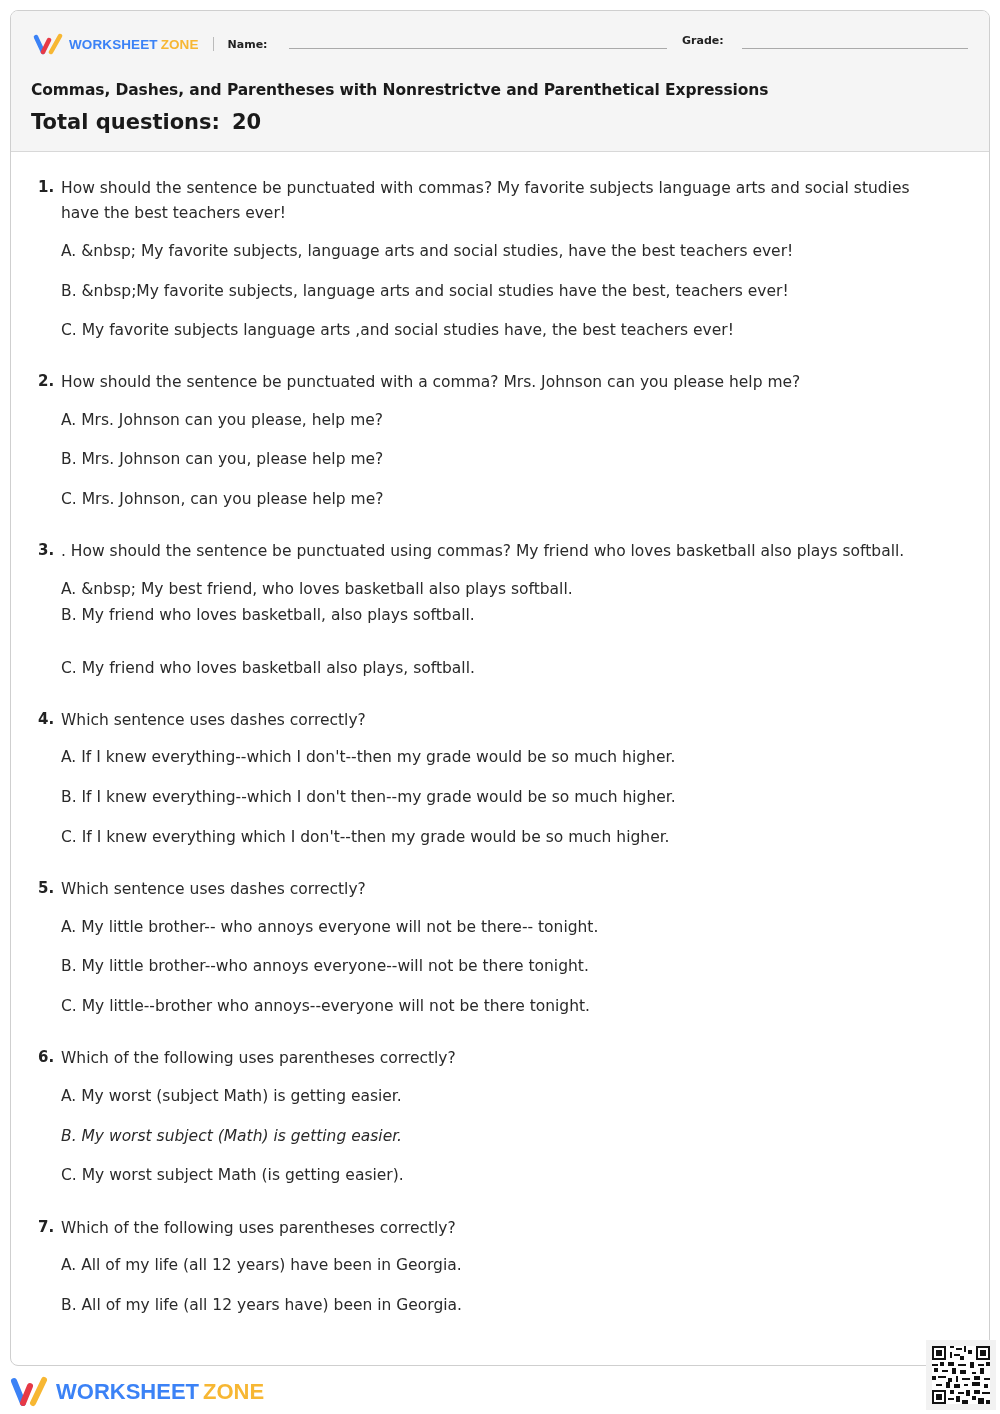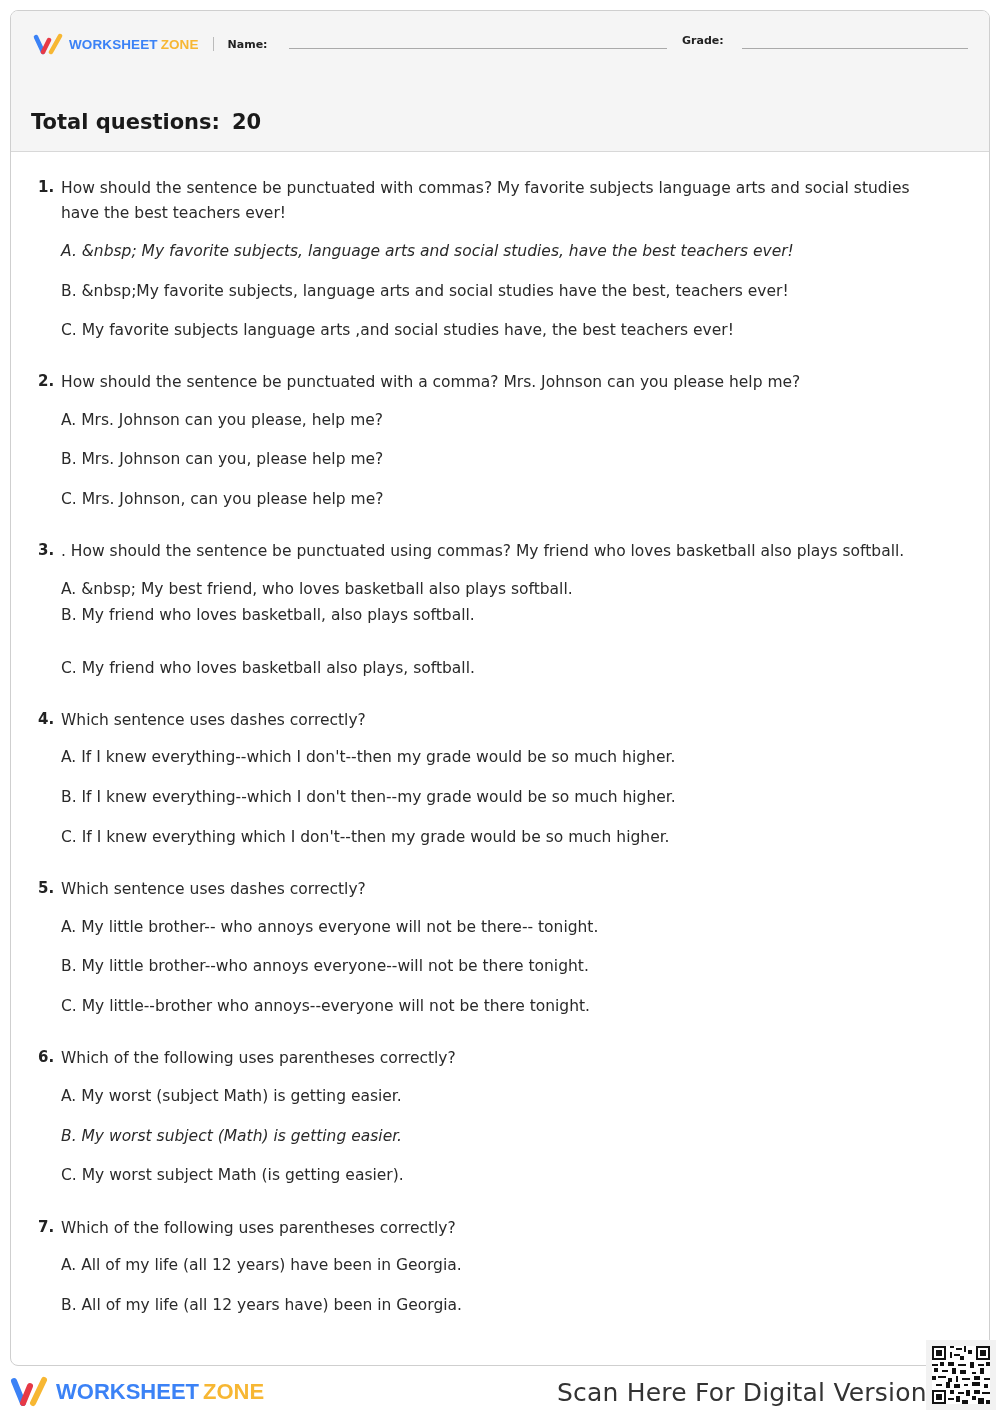--- a/index.html
+++ b/index.html
@@ -57,31 +57,32 @@
       <span class="logo-text">
         <span class="ws">WORKSHEET</span><span class="zn">ZONE</span>
       </span>
       <span class="sep"></span>
       <span class="field-label">Name:</span>
     </div>
     <div class="name-line"></div>
     <span class="field-label grade-label">Grade:</span>
     <div class="grade-line"></div>
 
+    <div class="title">Commas, Dashes, and Parentheses with Nonrestrictve and Parenthetical Expressions</div>
     <div class="total">
       <span>Total questions:</span><span class="num">20</span>
     </div>
   </div>
 
   <div class="questions">
 
     <div class="q" style="top:24px;">
       <span class="q-num" style="top:2px;">1.</span>
       <div class="q-text" style="top:0;">How should the sentence be punctuated with commas? My favorite subjects language arts and social studies have the best teachers ever!</div>
-      <div class="opt" style="top:66px;font-style:italic;">A. &amp;nbsp; My favorite subjects, language arts and social studies, have the best teachers ever!</div>
+      <div class="opt" style="top:66px;">A. &amp;nbsp; My favorite subjects, language arts and social studies, have the best teachers ever!</div>
       <div class="opt" style="top:106px;">B. &amp;nbsp;My favorite subjects, language arts and social studies have the best, teachers ever!</div>
       <div class="opt" style="top:145px;">C. My favorite subjects language arts ,and social studies have, the best teachers ever!</div>
     </div>
 
     <div class="q" style="top:218px;">
       <span class="q-num" style="top:2px;">2.</span>
       <div class="q-text" style="top:0;">How should the sentence be punctuated with a comma? Mrs. Johnson can you please help me?</div>
       <div class="opt" style="top:41px;">A. Mrs. Johnson can you please, help me?</div>
       <div class="opt" style="top:80px;">B. Mrs. Johnson can you, please help me?</div>
       <div class="opt" style="top:120px;">C. Mrs. Johnson, can you please help me?</div>
@@ -132,21 +133,20 @@
   <div class="f-logo">
     <svg class="f-logo-icon" viewBox="0 0 40 32">
       <line x1="4" y1="5" x2="13" y2="27" stroke="#3b82f6" stroke-width="6" stroke-linecap="round"></line>
       <line x1="13" y1="27" x2="20" y2="10" stroke="#e63946" stroke-width="6" stroke-linecap="round"></line>
       <line x1="23" y1="27" x2="34" y2="4" stroke="#f7b733" stroke-width="6" stroke-linecap="round"></line>
     </svg>
     <span class="f-logo-text">
       <span class="ws">WORKSHEET</span><span class="zn">ZONE</span>
     </span>
   </div>
-  <div class="scan">Scan Here For Digital Version</div>
   <div class="qr">
     <svg viewBox="0 0 29 29" width="58" height="58" shape-rendering="crispEdges">
       <rect width="29" height="29" fill="#fff"></rect>
       <g fill="#111">
         <rect x="0" y="0" width="7" height="7"></rect>
           <rect x="1" y="1" width="5" height="5" fill="#fff"></rect>
           <rect x="2" y="2" width="3" height="3"></rect>
         <rect x="22" y="0" width="7" height="7"></rect>
           <rect x="23" y="1" width="5" height="5" fill="#fff"></rect>
           <rect x="24" y="2" width="3" height="3"></rect>

